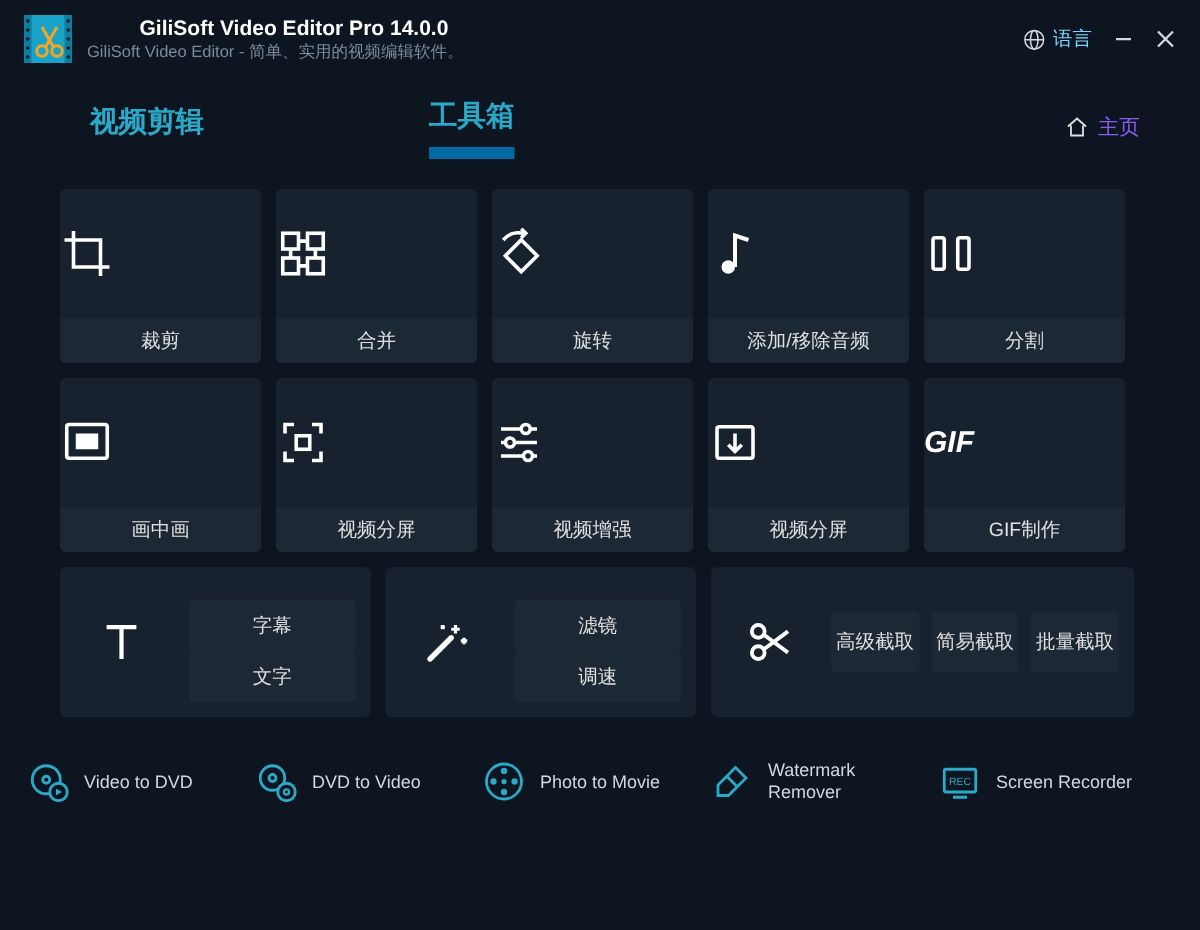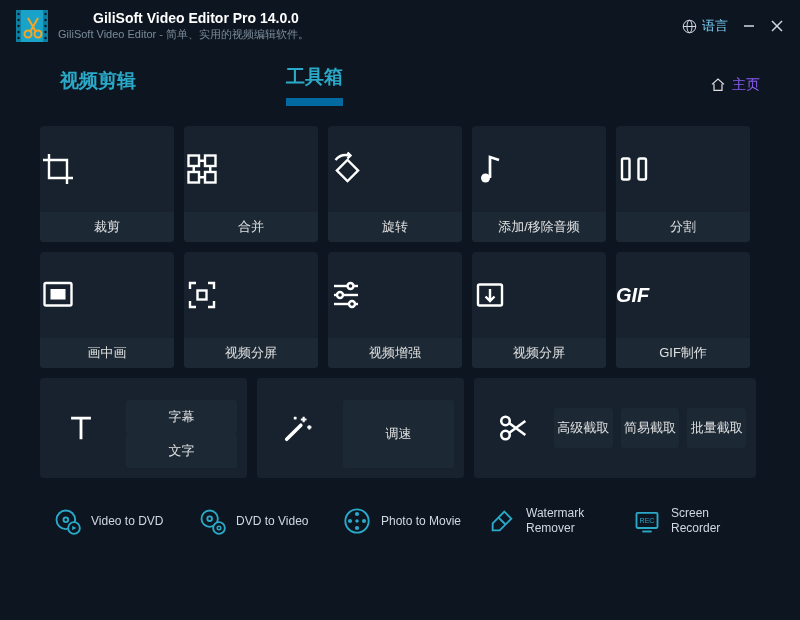--- a/index.html
+++ b/index.html
@@ -98,21 +98,21 @@
   display: flex;
 }
 .tile-cut .ico { width: 80px; display: flex; align-items: center; justify-content: center; }
 .tile-cut .subbtns {
   flex: 1; display: flex; gap: 8px; padding: 30px 10px 30px 0;
 }
 .tile-cut .subbtn { height: 40px; text-align: right; }
 
 .footer {
   display: flex; gap: 18px;
-  padding: 28px 40px 0 53px;
+  padding: 28px 40px 0 18px;
 }
 .foot-item {
   display: flex; align-items: center; gap: 10px;
   color: #cfd8e3; font-size: 12px; cursor: pointer;
   width: 140px;
 }
 .foot-item .fico { width: 28px; height: 28px; flex-shrink: 0; }
 .foot-item .ftext { line-height: 1.25; }
 
 svg { display: block; }
@@ -292,20 +292,21 @@
     </div>
   </div>
   <div class="tile-split">
     <div class="ico">
         <svg width="34" height="34" viewBox="0 0 24 24">
           <path d="M14 10 L4 20" stroke="#fff" stroke-width="2.5" stroke-linecap="round"></path>
           <path d="M16 4 L16 8 M14 6 L18 6 M20 10 L20 13 M18.5 11.5 L21.5 11.5 M10 4 L10 6 M9 5 L11 5" stroke="#fff" stroke-width="1.5"></path>
         </svg>
       </div>
     <div class="subbtns">
+      <div class="subbtn">滤镜</div>
       <div class="subbtn">调速</div>
     </div>
   </div>
   <div class="tile-cut">
     <div class="ico">
         <svg width="34" height="34" viewBox="0 0 24 24">
           <circle cx="6" cy="7" r="3" fill="none" stroke="#fff" stroke-width="1.8"></circle>
           <circle cx="6" cy="17" r="3" fill="none" stroke="#fff" stroke-width="1.8"></circle>
           <path d="M8.5 8.5 L20 17 M8.5 15.5 L20 7" stroke="#fff" stroke-width="1.8"></path>
         </svg>

